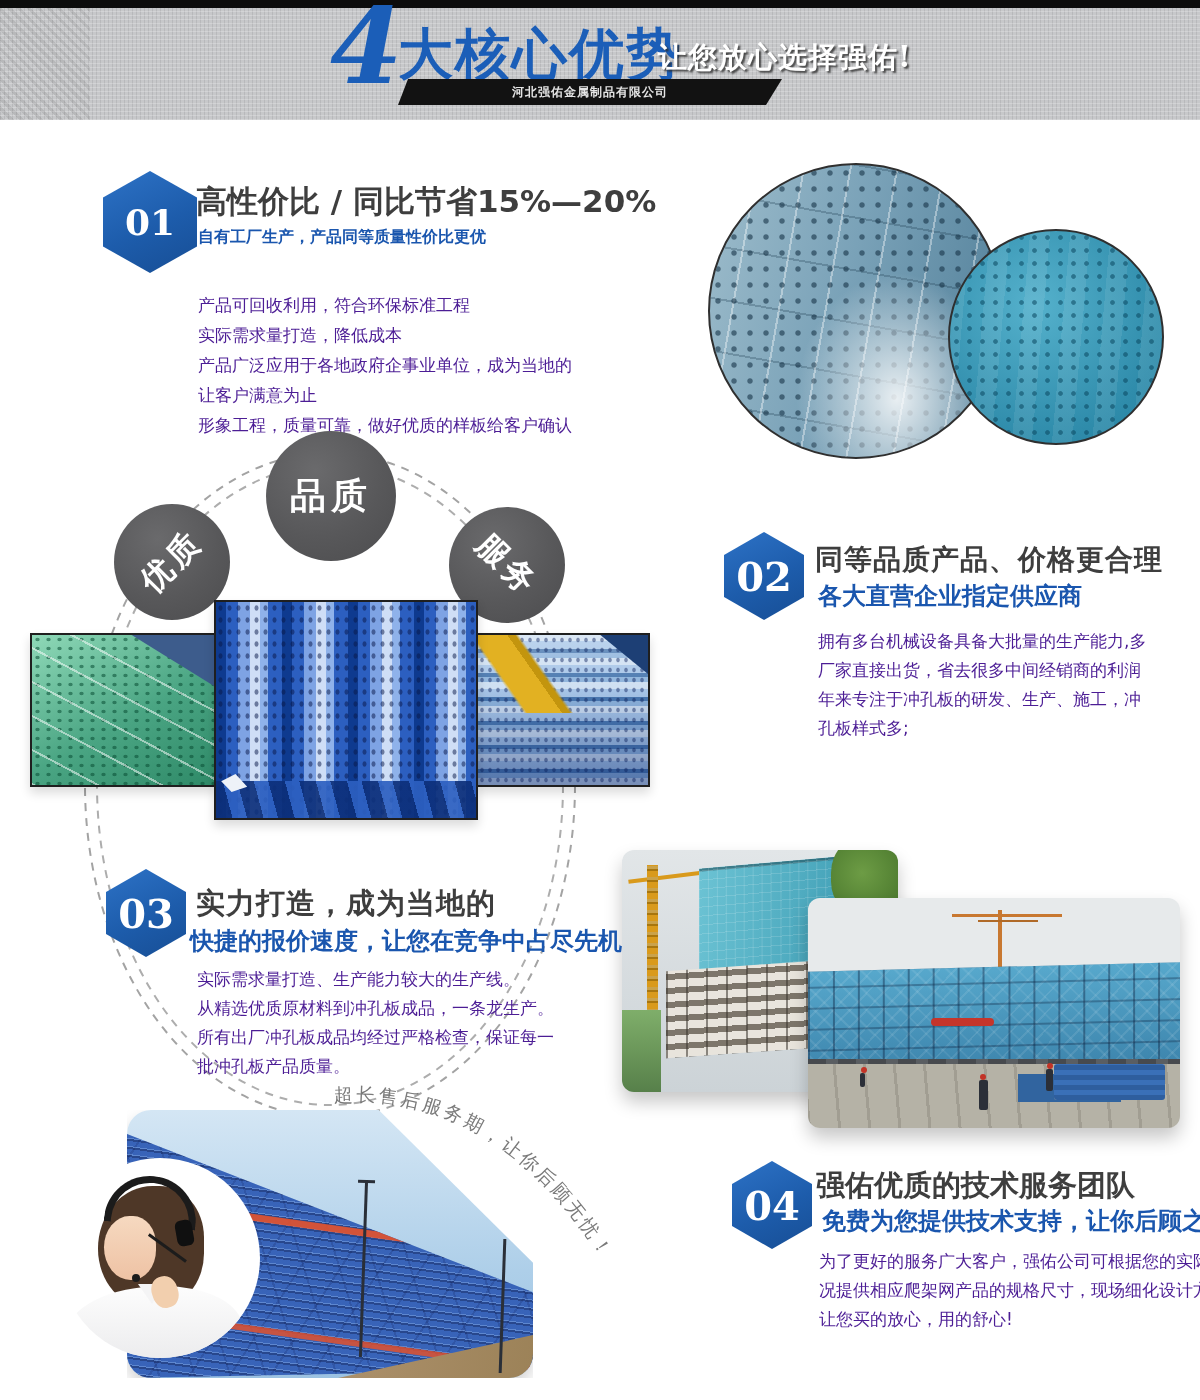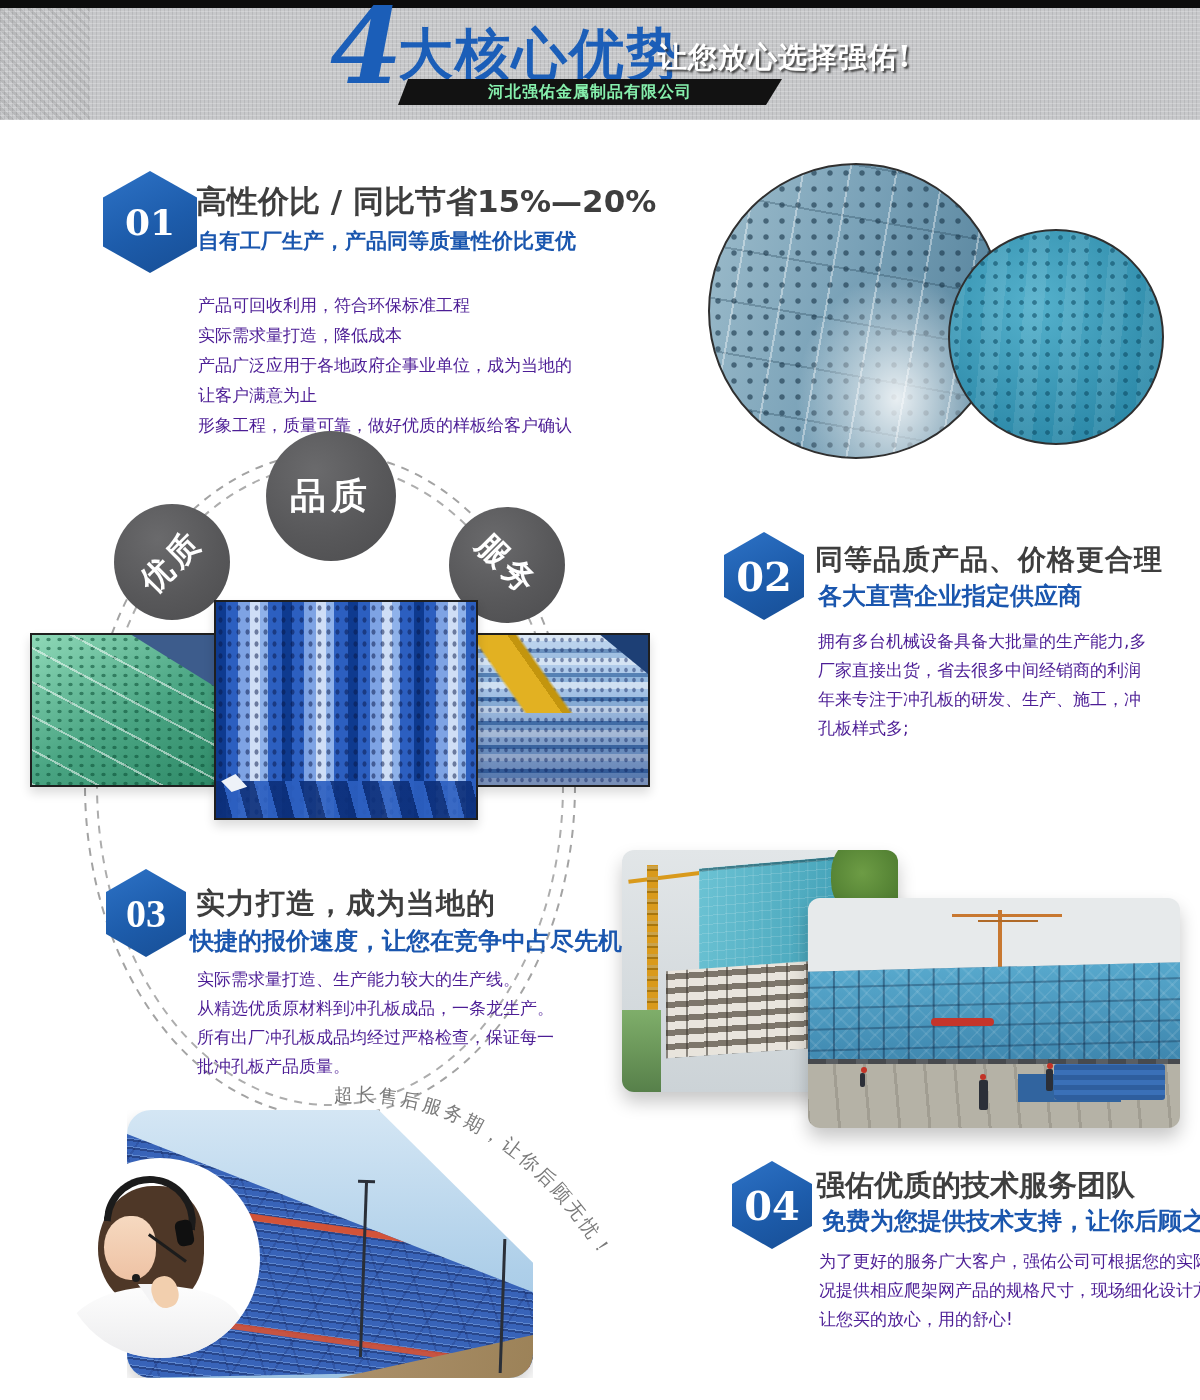--- a/index.html
+++ b/index.html
@@ -16,21 +16,21 @@
   .header::before{content:"";position:absolute;left:0;top:0;width:90px;height:100%;
     background:repeating-linear-gradient(45deg,rgba(0,0,0,.08) 0 3px,transparent 3px 7px);}
   .big-num{position:absolute;left:330px;top:-16px;font-size:104px;line-height:110px;font-weight:bold;
     font-style:italic;color:#1b5eb8;}
   .head-title{position:absolute;left:398px;top:10px;font-size:55px;font-weight:bold;color:#1b5eb8;letter-spacing:2px;}
   .head-tag{position:absolute;left:658px;top:30px;font-size:29px;font-weight:bold;color:#ffffff;
     text-shadow:2px 2px 2px rgba(45,45,45,.85);letter-spacing:1px;}
   .banner{position:absolute;left:398px;top:71px;width:384px;height:26px;background:#121212;
     clip-path:polygon(10px 0,100% 0,calc(100% - 16px) 100%,0 100%);
     display:flex;align-items:center;justify-content:center;}
-  .banner span{color:#86efac;font-size:16px;font-weight:bold;letter-spacing:1px;font-family:Liberation Mono, monospace;}
+  .banner span{color:#e5e5e5;font-size:12px;font-weight:bold;letter-spacing:1px;font-family:Liberation Mono, monospace;}
 
   
   .hex{position:absolute;clip-path:polygon(50% 0,100% 26%,100% 74%,50% 100%,0 74%,0 26%);
     background:linear-gradient(155deg,#2d72c6 0%,#1d5cab 55%,#174e95 100%);
     display:flex;align-items:center;justify-content:center;color:#fff;font-weight:bold;
     font-family:"DejaVu Serif","Liberation Serif",serif;z-index:2;}
   .hex-lg{width:94px;height:102px;font-size:36px;}
   .hex-sm{width:80px;height:88px;font-size:40px;}
 
   
@@ -206,21 +206,21 @@
 
   <svg class="deco" width="1200" height="1400" viewBox="0 0 1200 1400">
     <ellipse cx="330" cy="785" rx="245" ry="332" fill="none" stroke="#a3a3a3" stroke-width="2" stroke-dasharray="8 7"></ellipse>
     <ellipse cx="330" cy="785" rx="233" ry="320" fill="none" stroke="#adadad" stroke-width="2" stroke-dasharray="8 7"></ellipse>
   </svg>
 
   <div class="hex hex-lg" style="left:103px;top:171px;">
     <span>01</span>
   </div>
   <div class="sec-title" style="left:196px;top:181px;font-size:31px;">高性价比 / 同比节省15%—20%</div>
-  <div class="sec-sub serif" style="left:198px;top:227px;font-size:21px;text-align:center;">自有工厂生产，产品同等质量性价比更优</div>
+  <div class="sec-sub serif" style="left:198px;top:227px;font-size:16px;text-align:center;">自有工厂生产，产品同等质量性价比更优</div>
   <div class="sec-body" style="left:198px;top:290px;font-size:17px;line-height:30px;">
     <div>产品可回收利用，符合环保标准工程</div>
     <div>实际需求量打造，降低成本</div>
     <div>产品广泛应用于各地政府企事业单位，成为当地的</div>
     <div>让客户满意为止</div>
     <div>形象工程，质量可靠，做好优质的样板给客户确认</div>
   </div>
 
   <div class="big-circ">
     <div class="seams"></div>
@@ -264,21 +264,21 @@
   </div>
   <div class="sec-title serif" style="left:815px;top:541px;font-size:28px;letter-spacing:1px;">同等品质产品、价格更合理</div>
   <div class="sec-sub serif" style="left:818px;top:580px;font-size:24px;">各大直营企业指定供应商</div>
   <div class="sec-body" style="left:818px;top:627px;font-size:17px;line-height:29px;">
     <div>拥有多台机械设备具备大批量的生产能力,多</div>
     <div>厂家直接出货，省去很多中间经销商的利润</div>
     <div>年来专注于冲孔板的研发、生产、施工，冲</div>
     <div>孔板样式多;</div>
   </div>
 
-  <div class="hex hex-sm" style="left:106px;top:869px;font-family:Liberation Serif, serif;">
+  <div class="hex hex-sm" style="left:106px;top:869px;">
     <span>03</span>
   </div>
   <div class="sec-title serif" style="left:196px;top:884px;font-size:29px;letter-spacing:1px;">实力打造，成为当地的</div>
   <div class="sec-sub serif" style="left:190px;top:925px;font-size:24px;">快捷的报价速度，让您在竞争中占尽先机</div>
   <div class="sec-body" style="left:197px;top:965px;font-size:17px;line-height:29px;">
     <div>实际需求量打造、生产能力较大的生产线。</div>
     <div>从精选优质原材料到冲孔板成品，一条龙生产。</div>
     <div>所有出厂冲孔板成品均经过严格检查，保证每一</div>
     <div>批冲孔板产品质量。</div>
   </div>

